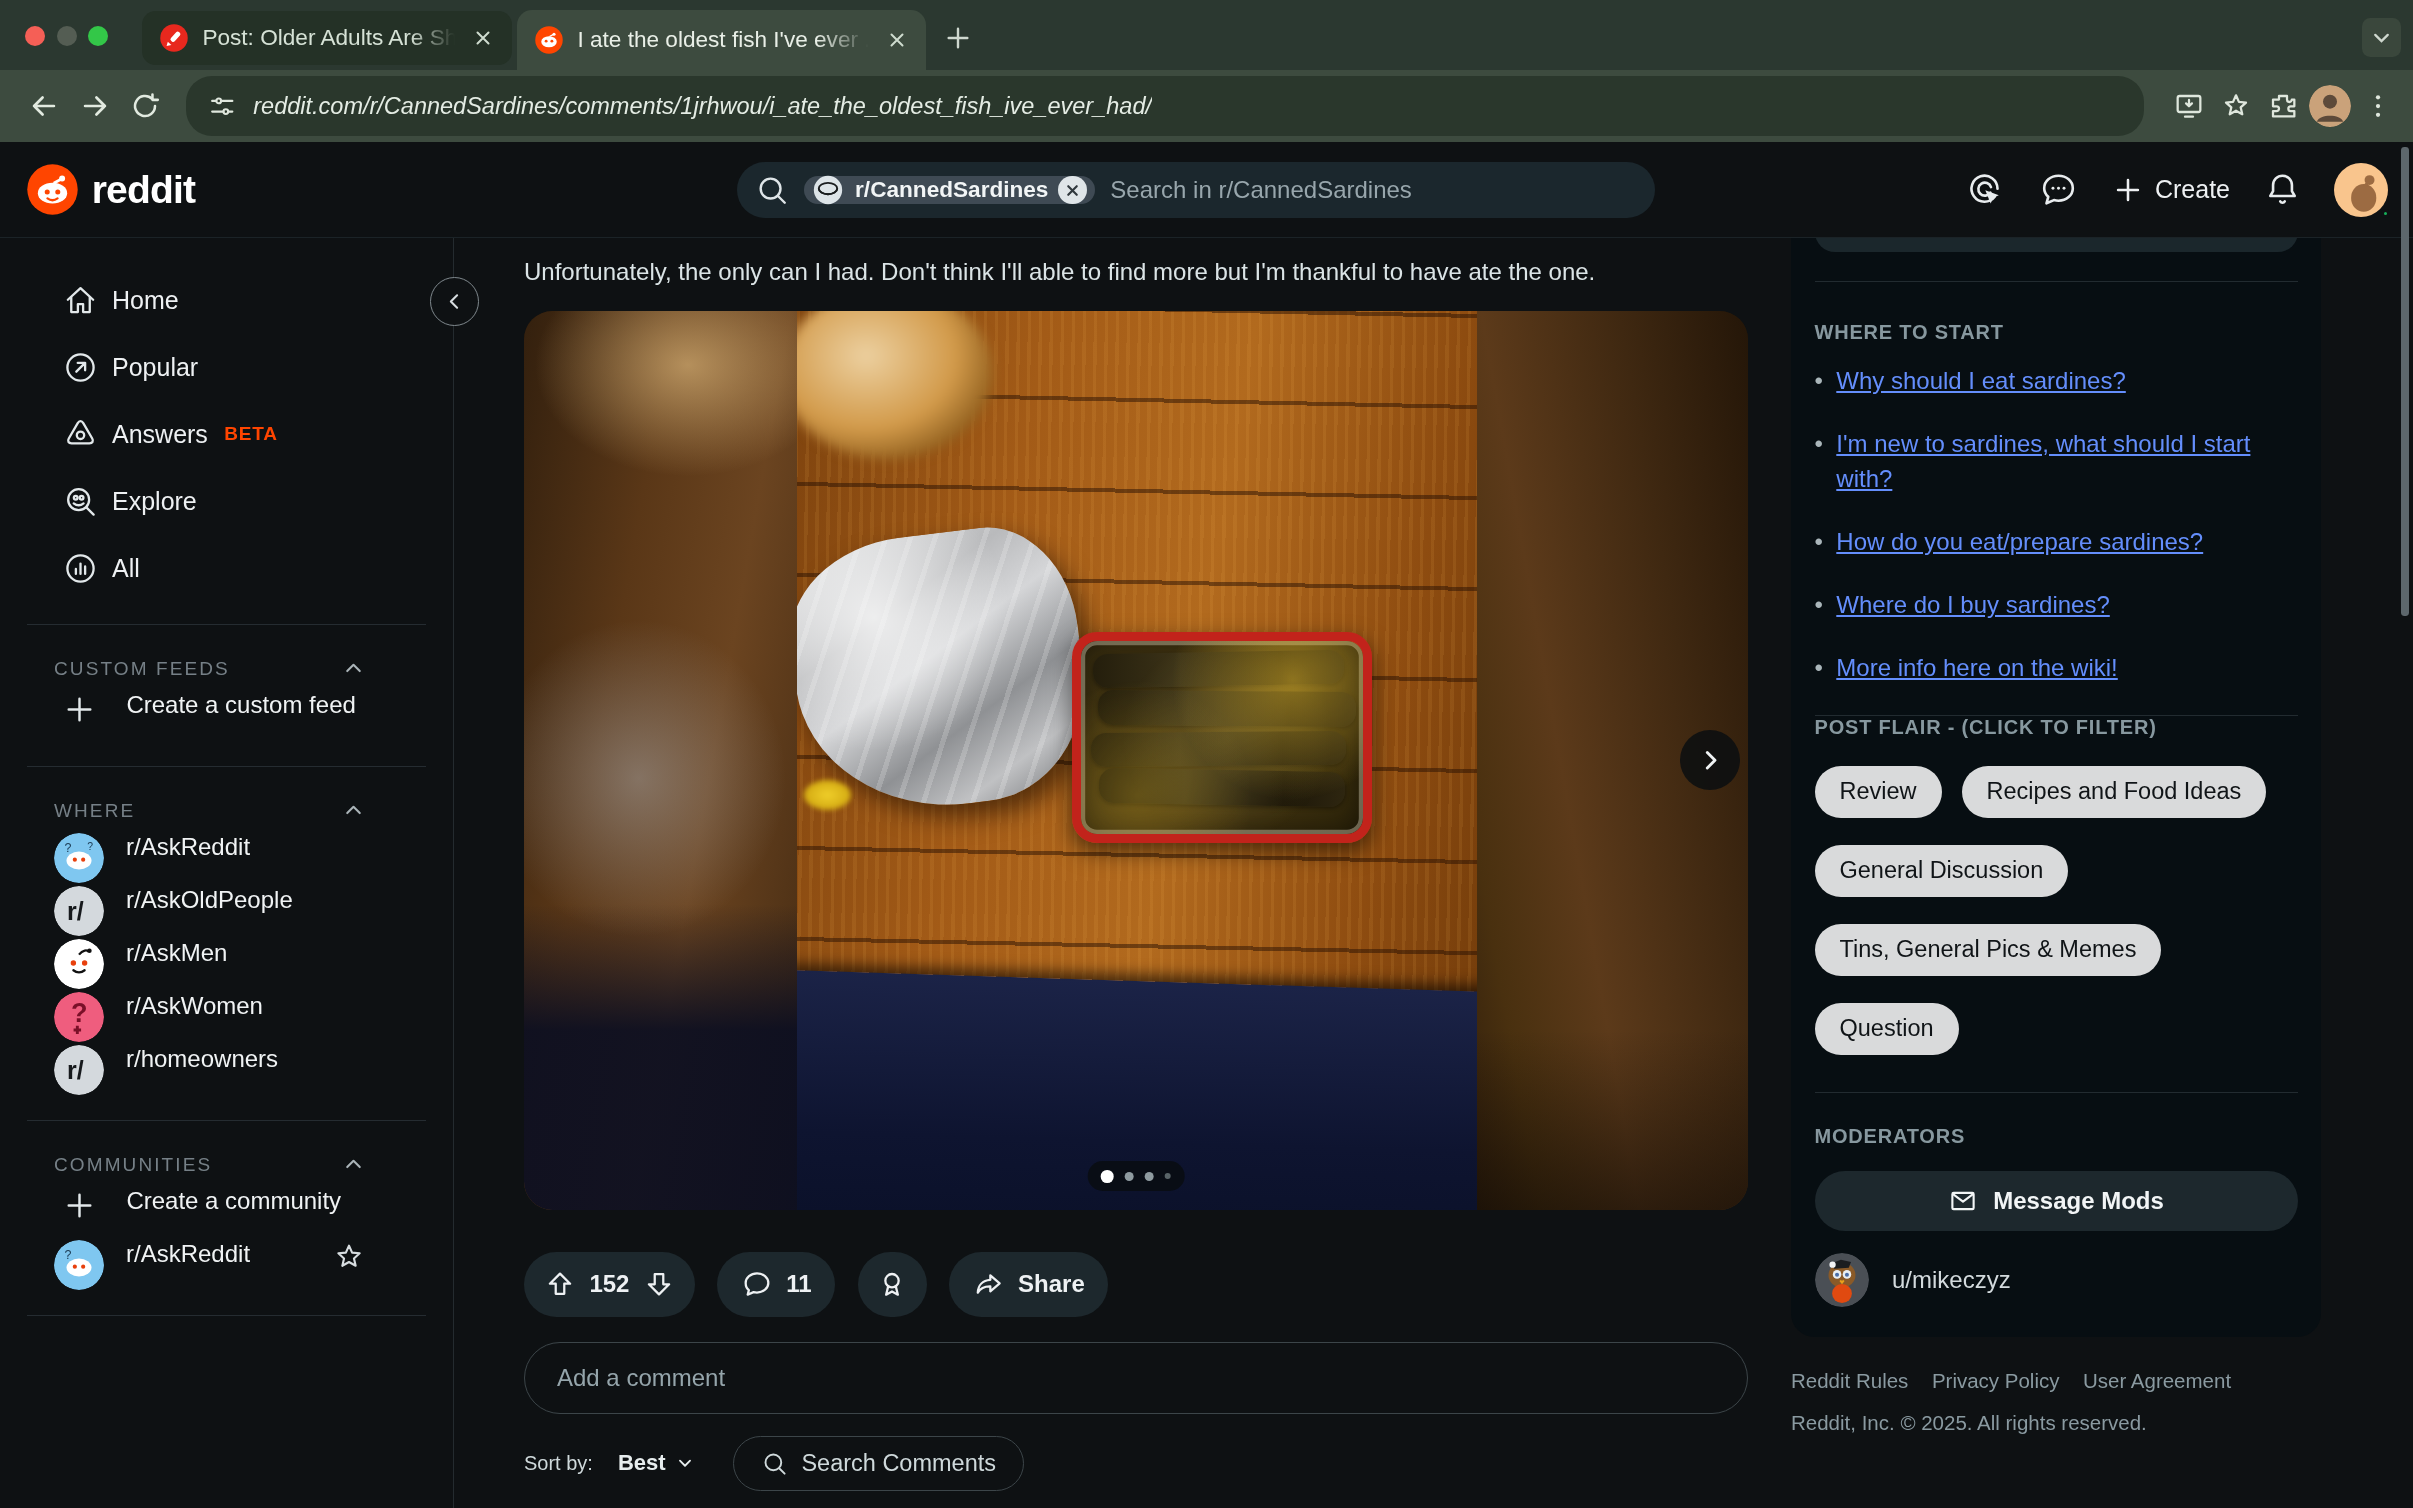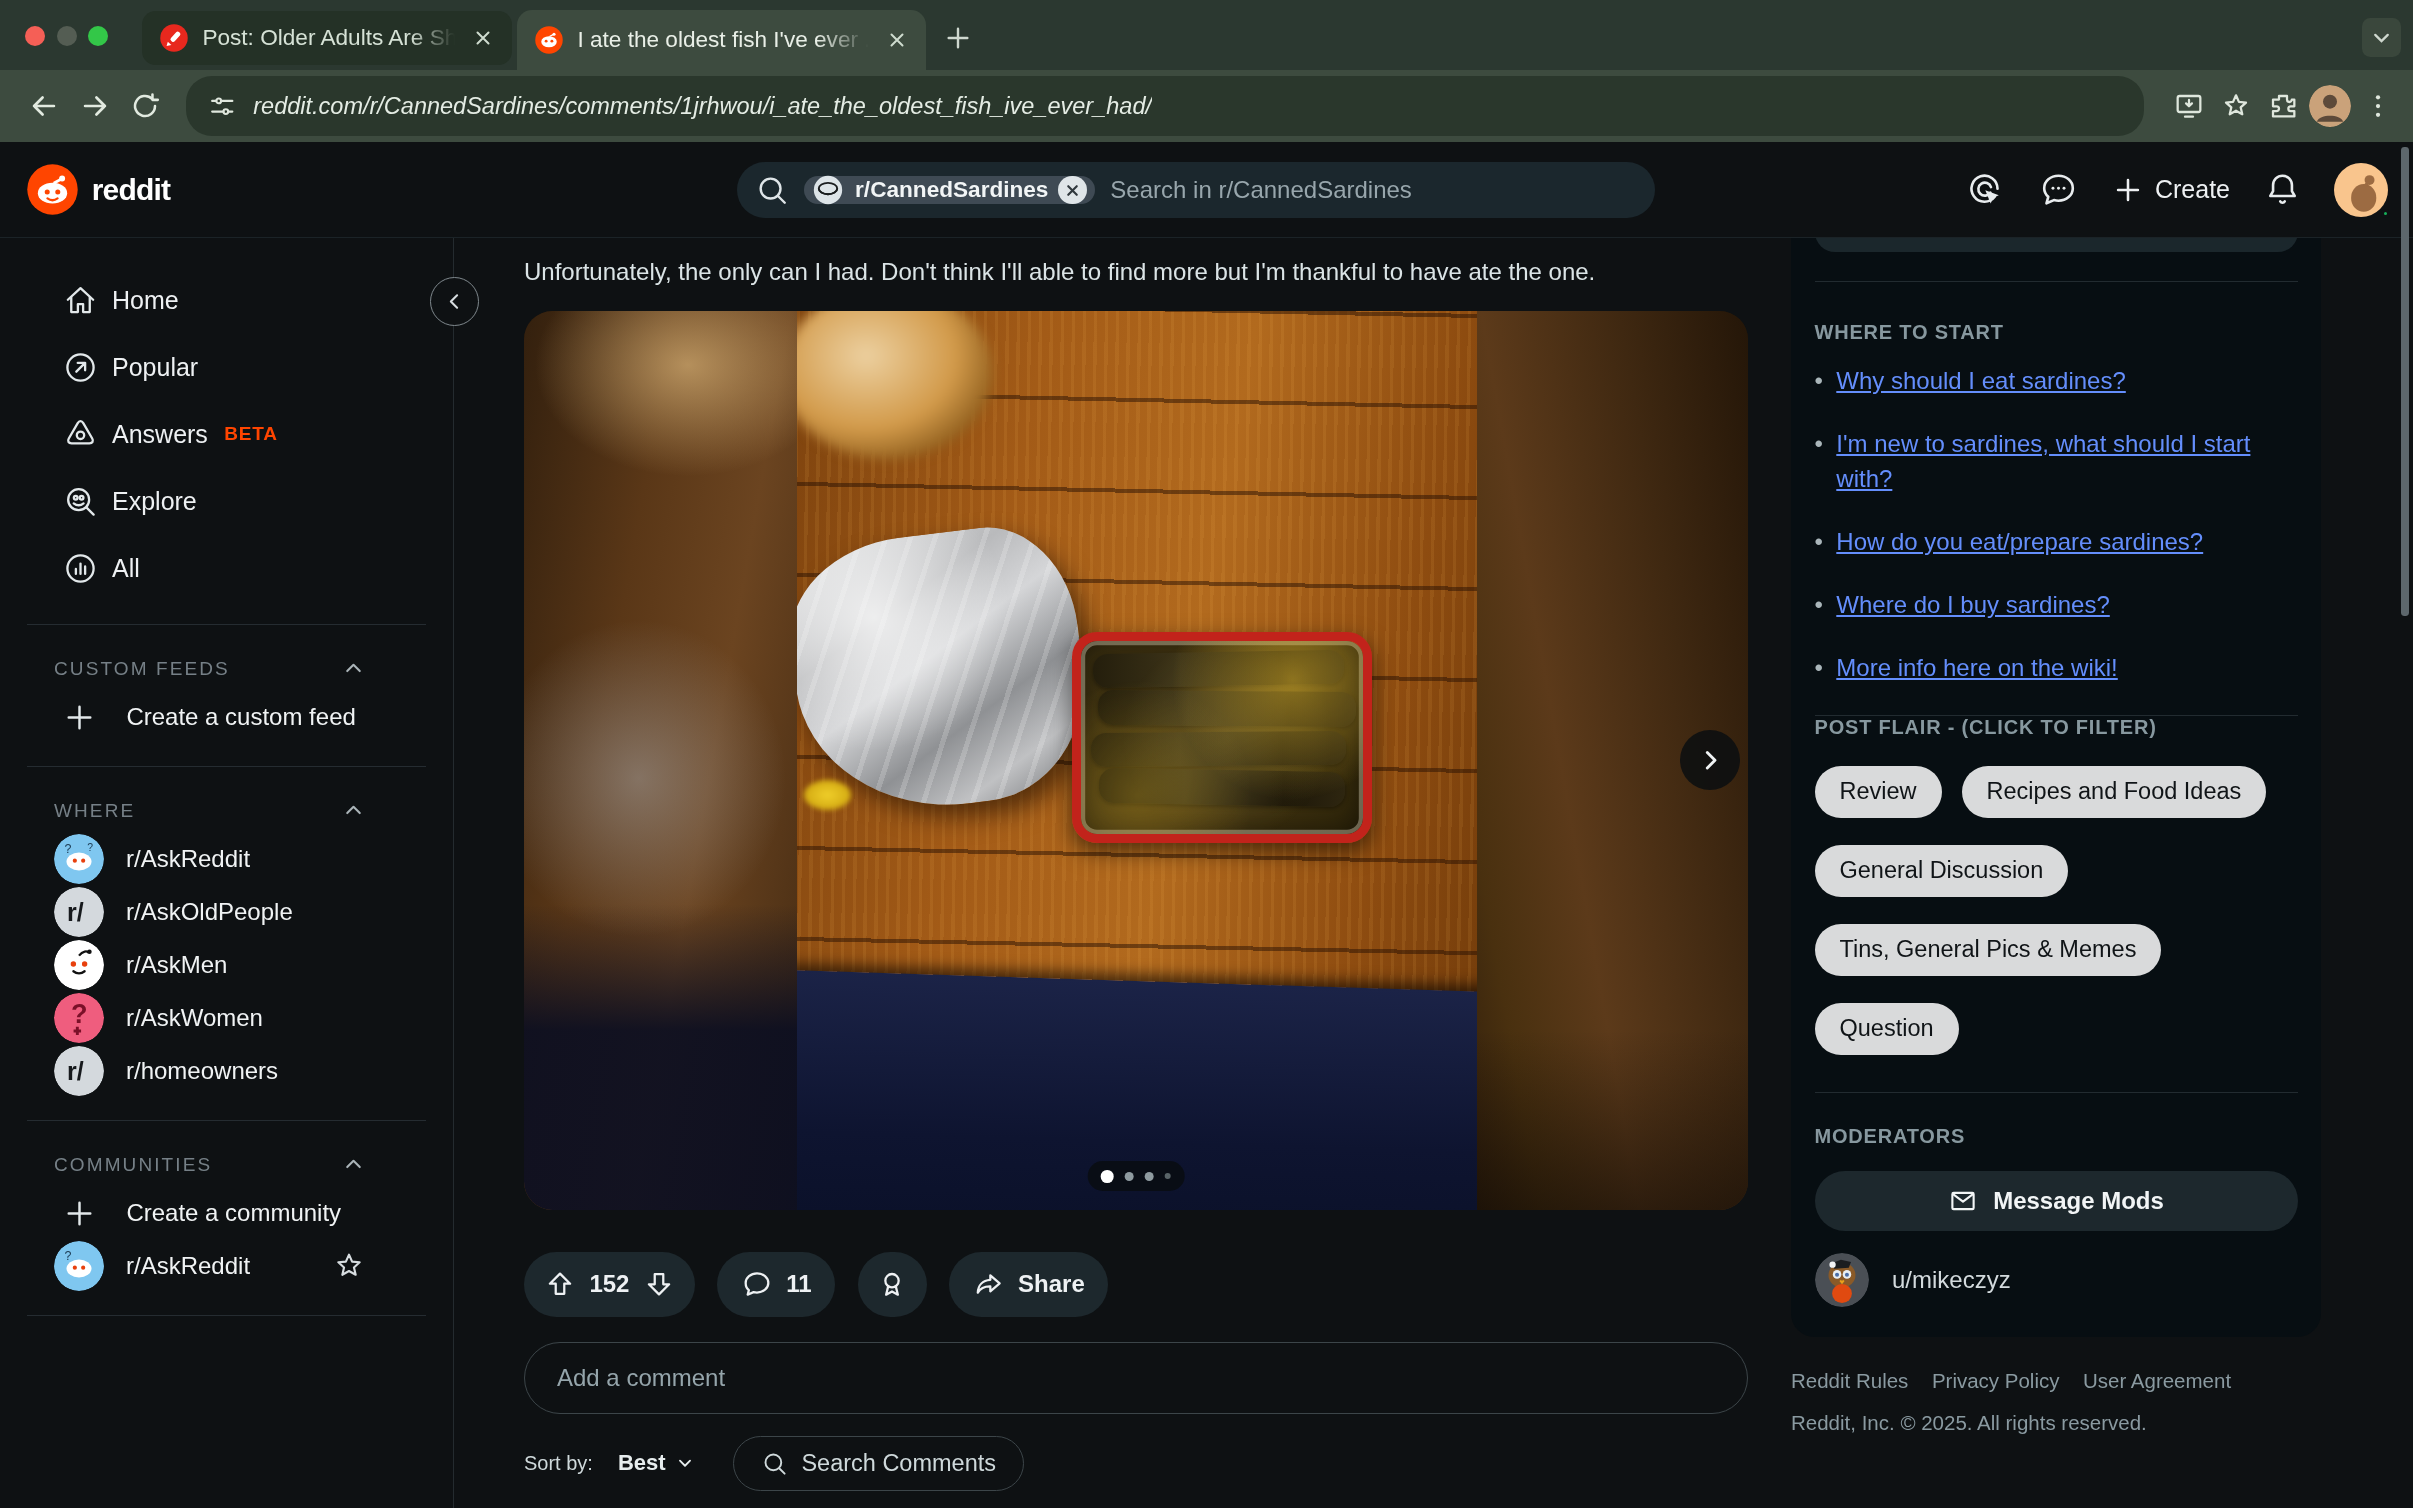--- a/index.html
+++ b/index.html
@@ -31,21 +31,21 @@
   .toolbar { height:72px; background:#3d4b3f; display:flex; align-items:center; padding:0 15px 0 22px; gap:6.7px; }
   .nav-btn { width:44px; height:44px; border-radius:50%; display:flex; align-items:center; justify-content:center; color:#e2eae0; flex:none; }
   .url-pill { flex:1; height:60px; background:#2a372c; border-radius:26px; margin:0 18.4px 0 11.7px; display:flex; align-items:center; padding:0 22px; gap:17px; min-width:0;font-style:italic; }
   .url-text { font-size:23.5px; color:#e4ece4; white-space:nowrap; overflow:hidden; }
   .tb-icon { width:40px; height:40px; display:flex; align-items:center; justify-content:center; color:#dfe7dd; flex:none; }
   .profile-avatar { width:42px; height:42px; border-radius:50%; overflow:hidden; flex:none; }
 
   
   .rheader { height:96px; background:#0e1113; border-bottom:0.8px solid #1b2327; display:flex; align-items:center; padding:0 25px; position:relative; }
   .logo { display:flex; align-items:center; gap:11.7px; }
-  .logo-word { font-size:30px; font-weight:bold; color:#ffffff; letter-spacing:-0.8px; }
+  .logo-word { font-size:39px; font-weight:bold; color:#ffffff; letter-spacing:-0.8px; }
   .search-pill { position:absolute; left:737px; top:20px; width:918px; height:56px; background:#1b272d; border-radius:28.5px; display:flex; align-items:center; padding:0 18.4px; gap:15px; }
   .search-chip { height:28px; background:#3f4a54; border-radius:22px; display:flex; align-items:center; gap:10px; padding:0 8.4px 0 6.7px; flex:none; }
   .chip-label { font-size:22.6px; font-weight:bold; color:#f2f5f6; }
   .chip-x { width:28.5px; height:28.5px; border-radius:50%; background:#dfe5e8; color:#30383d; display:flex; align-items:center; justify-content:center; }
   .search-ph { font-size:24px; color:#98a6ac; }
   .h-right { margin-left:auto; display:flex; align-items:center; gap:30px; }
   .h-icon { width:44px; height:44px; display:flex; align-items:center; justify-content:center; color:#e8ecee; }
   .create-btn { display:flex; align-items:center; gap:10px; color:#eef1f3; font-size:25px; }
   .avatar-wrap { position:relative; width:54px; height:54px; }
   .avatar-wrap .dot { position:absolute; right:-1.7px; bottom:-1.7px; width:18.4px; height:18.4px; border-radius:50%; background:#16b05a; border:3.4px solid #0e1113; }
@@ -53,21 +53,21 @@
   
   .app { display:flex; height:1270px; position:relative; }
 
   .sidebar { width:454px; border-right:0.8px solid #242b2f; padding-top:28.5px; flex:none; }
   .nav-item { height:67px; display:flex; align-items:center; padding-left:62px; gap:13px; font-size:25px; color:#eef1f3;text-align:center; }
   .nav-item svg { width:37px; height:37px; color:#e2e8ea; }
   .beta { color:#ff4500; font-size:19px; font-weight:bold; letter-spacing:0.8px; margin-left:3.4px; }
   .sb-divider { border-top:0.8px solid #252c31; margin:22px 27px; }
   .sec-header { height:44px; display:flex; align-items:center; justify-content:space-between; padding:0 87px 0 54px; font-size:19px; letter-spacing:2.1px; color:#768087; }
   .sec-header svg { width:25px; height:25px; color:#aab4b8; }
-  .row-item { height:53px; display:flex; align-items:center; padding-left:54px; gap:22px; font-size:24px; color:#f0f3f4; }
+  .row-item { height:53px; display:flex; align-items:flex-start; padding-left:54px; gap:22px; font-size:24px; color:#f0f3f4; }
   .row-item .circ { width:50px; height:50px; border-radius:50%; overflow:hidden; flex:none; }
   .row-item.create svg.plus { width:37px; height:37px; color:#e2e8ea; margin:0 6.7px; }
   .row-star { margin-left:auto; margin-right:87px; width:34px; height:34px; color:#d7dde0; }
 
   .collapse-btn { position:absolute; left:430px; top:39px; width:49px; height:49px; border-radius:50%; background:#0e1113; border:1.7px solid #7f888d; display:flex; align-items:center; justify-content:center; color:#d7dde0; z-index:6; }
 
   
   .main { width:1337px; padding:18.4px 43px 0 70px; flex:none; }
   .post-body { font-size:24px; color:#dbe4e6; line-height:1.35; margin-bottom:22px; }
 

